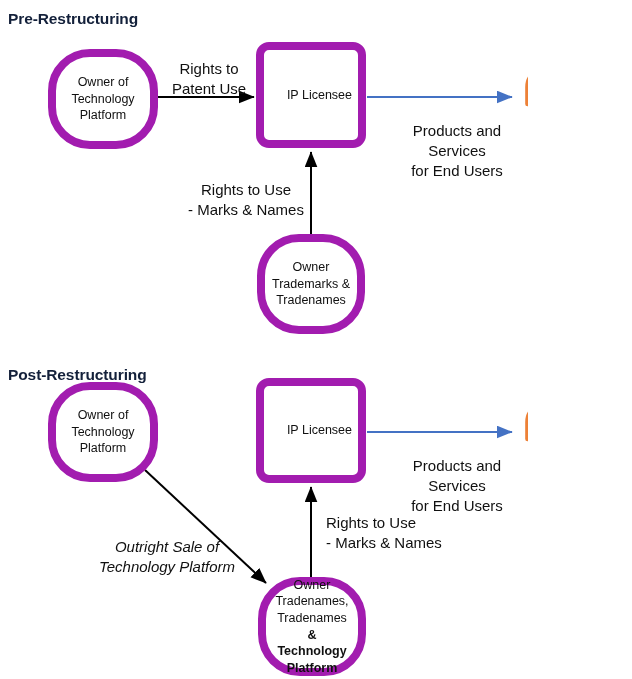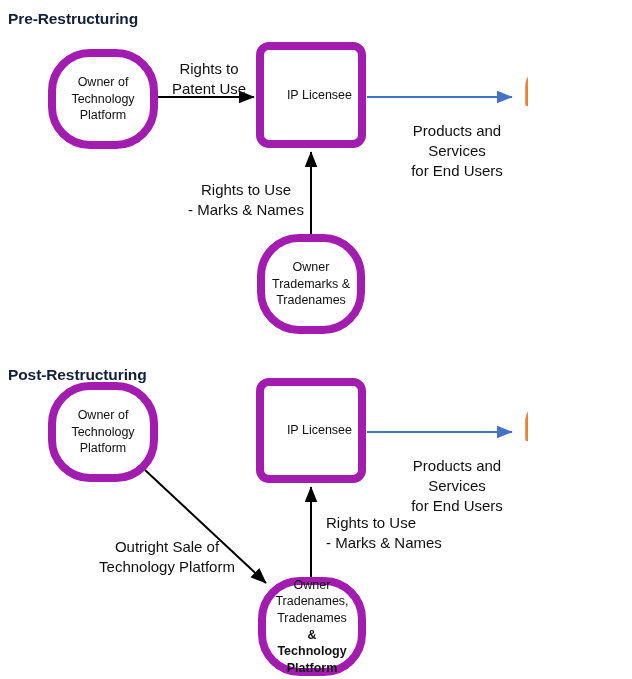--- a/index.html
+++ b/index.html
@@ -158,21 +158,21 @@
   <div class="node node-rect" style="left:256px; top:378px; width:110px; height:105px;">
     <span class="txt">IP Licensee</span>
   </div>
 
   <div class="node node-round" style="left:258px; top:577px; width:108px; height:99px;">
     <span class="txt"><span>Owner</span><br><span>Tradenames,</span><br><span>Tradenames </span><span class="bold">&amp;
 Technology
 Platform</span></span>
   </div>
 
-  <div class="edge-label" style="left:97px; top:537px; width:140px;">Outright Sale of
+  <div class="edge-label" style="left:97px; top:537px; width:140px;font-style:italic;">Outright Sale of
 Technology Platform</div>
 
   <div class="edge-label" style="left:326px; top:513px; width:130px; text-align:left;">Rights to Use
 - Marks &amp; Names</div>
 
   <div class="edge-label" style="left:384px; top:456px; width:146px;">Products and Services
 for End Users</div>
 
   <div class="people" style="left:522px; top:382px;">
     <svg width="100" height="100" viewBox="0 0 100 100">

